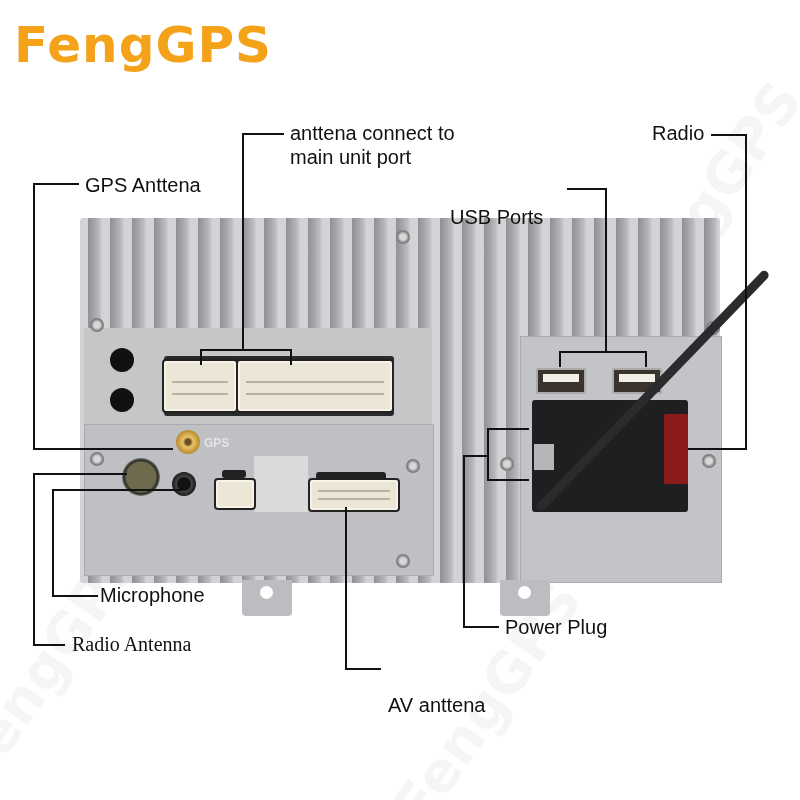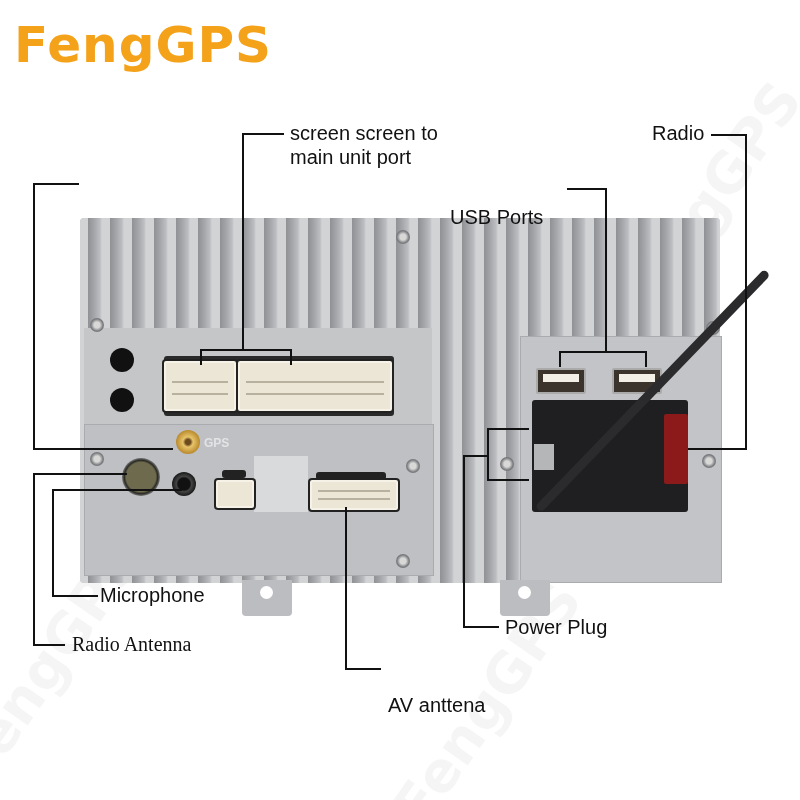--- a/index.html
+++ b/index.html
@@ -106,26 +106,27 @@
       <b></b>
     </div>
 
   <div class="cable" style="left:538px;top:505px;width:330px;transform:rotate(-46deg);"></div>
 
   <div class="ln" style="left:242px;top:133px;width:42px;height:2px;"></div>
   <div class="ln" style="left:242px;top:133px;width:2px;height:218px;"></div>
   <div class="ln" style="left:200px;top:349px;width:92px;height:2px;"></div>
   <div class="ln" style="left:200px;top:349px;width:2px;height:16px;"></div>
   <div class="ln" style="left:290px;top:349px;width:2px;height:16px;"></div>
-  <div class="label" style="left:290px;top:122px;">screen screen to</div>
+  <div class="label" style="left:290px;top:122px;">anttena connect to</div>
   <div class="label" style="left:290px;top:146px;">main unit port</div>
 
   <div class="ln" style="left:33px;top:183px;width:46px;height:2px;"></div>
   <div class="ln" style="left:33px;top:183px;width:2px;height:266px;"></div>
   <div class="ln" style="left:33px;top:448px;width:140px;height:2px;"></div>
+  <div class="label" style="left:85px;top:174px;">GPS Anttena</div>
 
   <div class="label" style="left:450px;top:178px;margin-top:28px;">USB Ports</div>
   <div class="ln" style="left:567px;top:188px;width:40px;height:2px;"></div>
   <div class="ln" style="left:605px;top:188px;width:2px;height:164px;"></div>
   <div class="ln" style="left:559px;top:351px;width:88px;height:2px;"></div>
   <div class="ln" style="left:559px;top:351px;width:2px;height:16px;"></div>
   <div class="ln" style="left:645px;top:351px;width:2px;height:16px;"></div>
 
   <div class="label" style="left:652px;top:122px;">Radio</div>
   <div class="ln" style="left:711px;top:134px;width:36px;height:2px;"></div>

